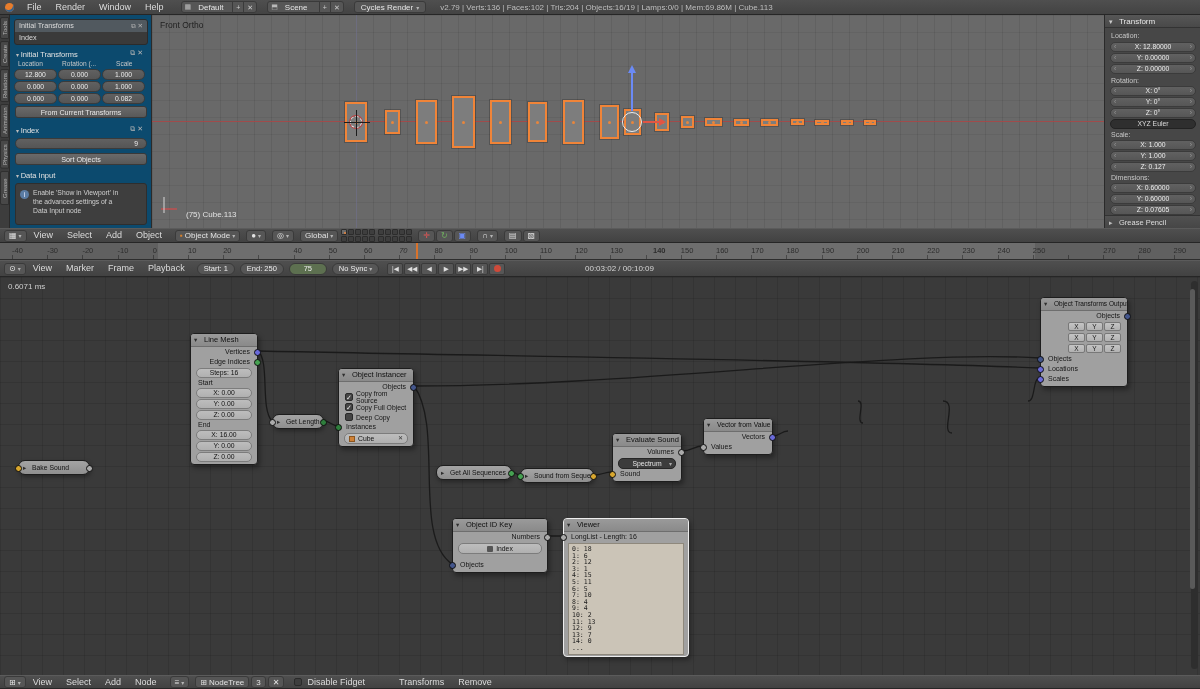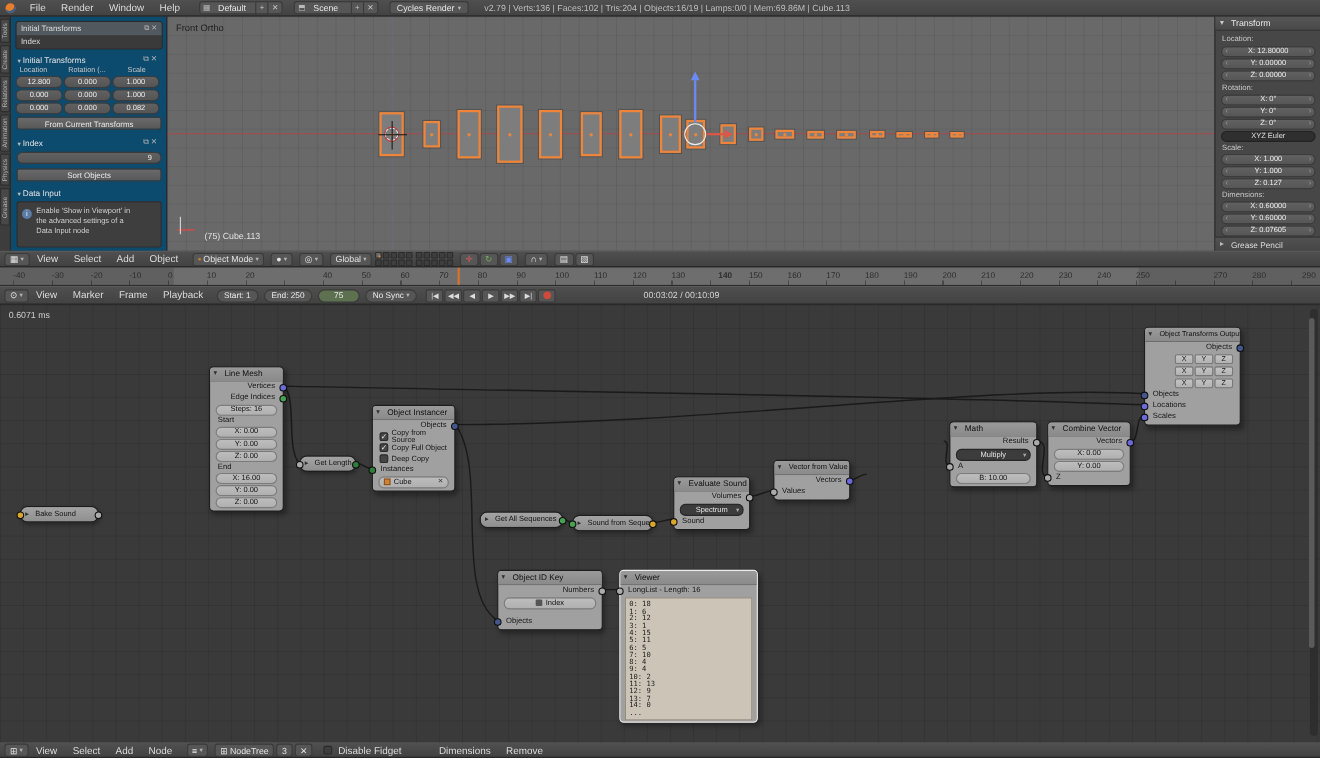--- a/index.html
+++ b/index.html
@@ -394,21 +394,21 @@
       <span class="rlabel" style="left: 821.6px;">190</span>
       <span class="rlabel" style="left: 856.8px;">200</span>
       <span class="rlabel" style="left: 892px;">210</span>
       <span class="rlabel" style="left: 927.2px;">220</span>
       <span class="rlabel" style="left: 962.4px;">230</span>
       <span class="rlabel" style="left: 997.6px;">240</span>
       <span class="rlabel" style="left: 1032.8px;">250</span>
       <span class="rlabel" style="left: 1068px; margin-top: 40px;">260</span>
       <span class="rlabel" style="left: 1103.2px;">270</span>
       <span class="rlabel" style="left: 1138.4px;">280</span>
-      <span class="rlabel" style="left: 1173.6px; margin-left: 10px;">290</span>
+      <span class="rlabel" style="left: 1173.6px;">290</span>
     </div>
   <div id="ticks"></div>
   <div id="playhead"></div>
 </div>
 
 <div class="hbar" style="top:260px;height:17px">
   <span class="hic" style="margin-left:4px">
       <span class="glyph">⊙</span>
       <span class="car">▾</span>
     </span>
@@ -519,35 +519,21 @@
     <div class="nrow" style="margin-bottom:2px"><span>Sound</span><i class="sock l s-orange"></i></div>
   </div>
 
   <div class="node" style="left:703px;top:141px;width:70px">
     <div class="nh" style="font-size:6.8px"><span>Vector from Value</span></div>
     <div class="nrow out"><span>Vectors</span><i class="sock r s-blue"></i></div>
     <div class="nrow" style="margin-bottom:2px"><span>Values</span><i class="sock l s-gray"></i></div>
   </div>
 
 
-  <div class="node" style="left:863px;top:106px;width:80px">
-    <div class="nh"><span>Math</span></div>
-    <div class="nrow out"><span>Results</span><i class="sock r s-gray"></i></div>
-    <div class="nfield dk" style="height:11px;line-height:9px"><span>Multiply</span></div>
-    <div class="nrow"><span>A</span><i class="sock l s-gray"></i></div>
-    <div class="nfield" style="margin-bottom:2px"><span>B: 10.00</span></div>
-  </div>
-
-  <div class="node" style="left:952px;top:106px;width:76px">
-    <div class="nh"><span>Combine Vector</span></div>
-    <div class="nrow out"><span>Vectors</span><i class="sock r s-blue"></i></div>
-    <div class="nfield"><span>X: 0.00</span></div>
-    <div class="nfield"><span>Y: 0.00</span></div>
-    <div class="nrow" style="margin-bottom:2px"><span>Z</span><i class="sock l s-gray"></i></div>
-  </div>
+
 
   <div class="node" style="left:1040px;top:20px;width:88px">
     <div class="nh" style="font-size:6.5px"><span>Object Transforms Output</span></div>
     <div class="nrow out"><span>Objects</span><i class="sock r s-obj"></i></div>
     <div id="oto-toggles">
         <div class="tglrow">
           <span class="tgl">X</span>
           <span class="tgl">Y</span>
           <span class="tgl">Z</span>
         </div>
@@ -619,15 +605,15 @@
   <span class="hic">
       <span class="glyph">⊞</span>
       <span>NodeTree</span>
     </span>
   <span class="hic" style="margin-left:2px">
       <span>3</span>
     </span>
   <span class="hic" style="margin-left:2px">✕</span>
   <span class="nchk"></span>
   <span class="menu" style="padding-left:2px">Disable Fidget</span>
-  <span class="menu" style="margin-left:20px">Dimensions</span>
+  <span class="menu" style="margin-left:20px">Transforms</span>
   <span class="menu">Remove</span>
 </div>
 
 </body></html>

